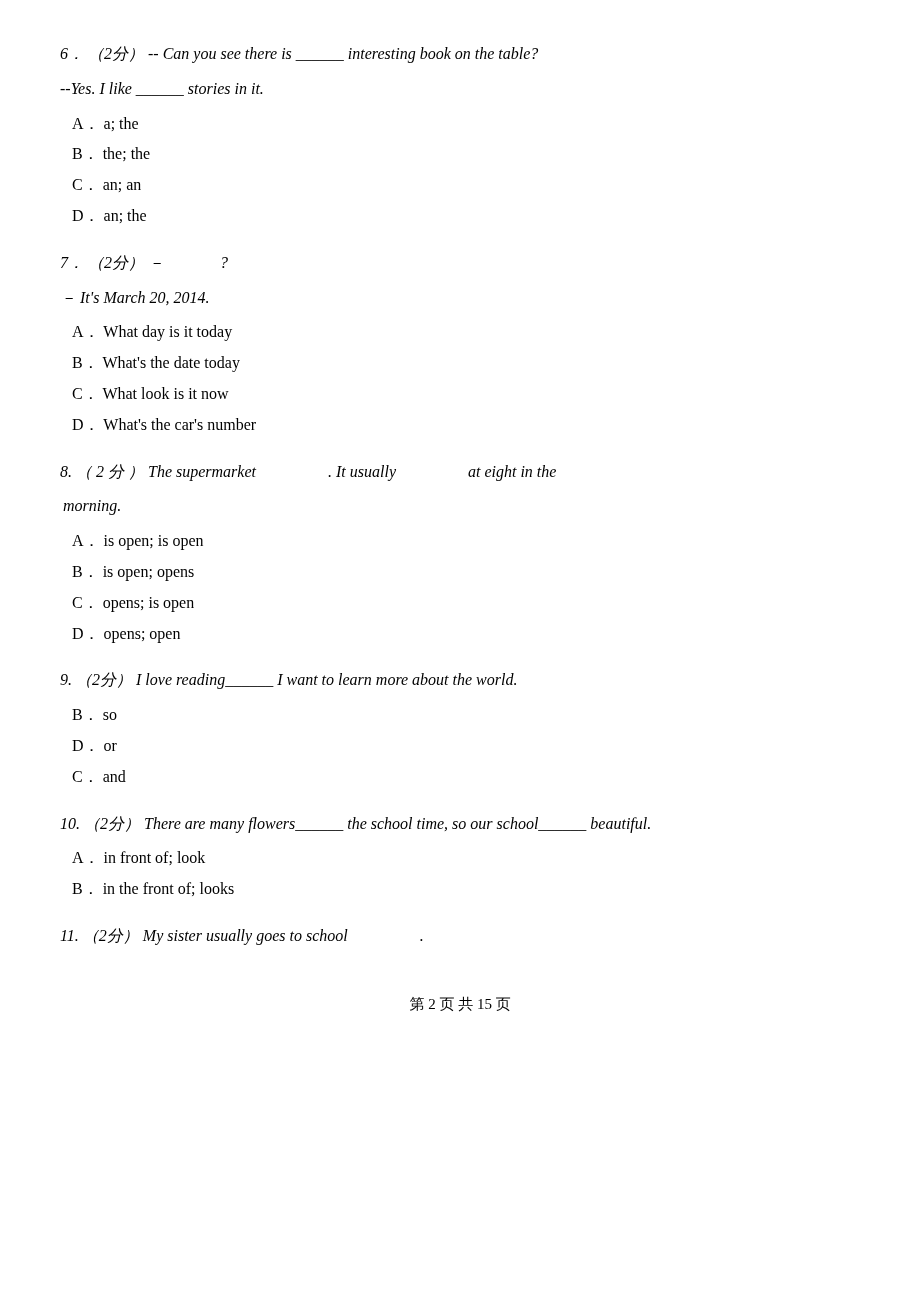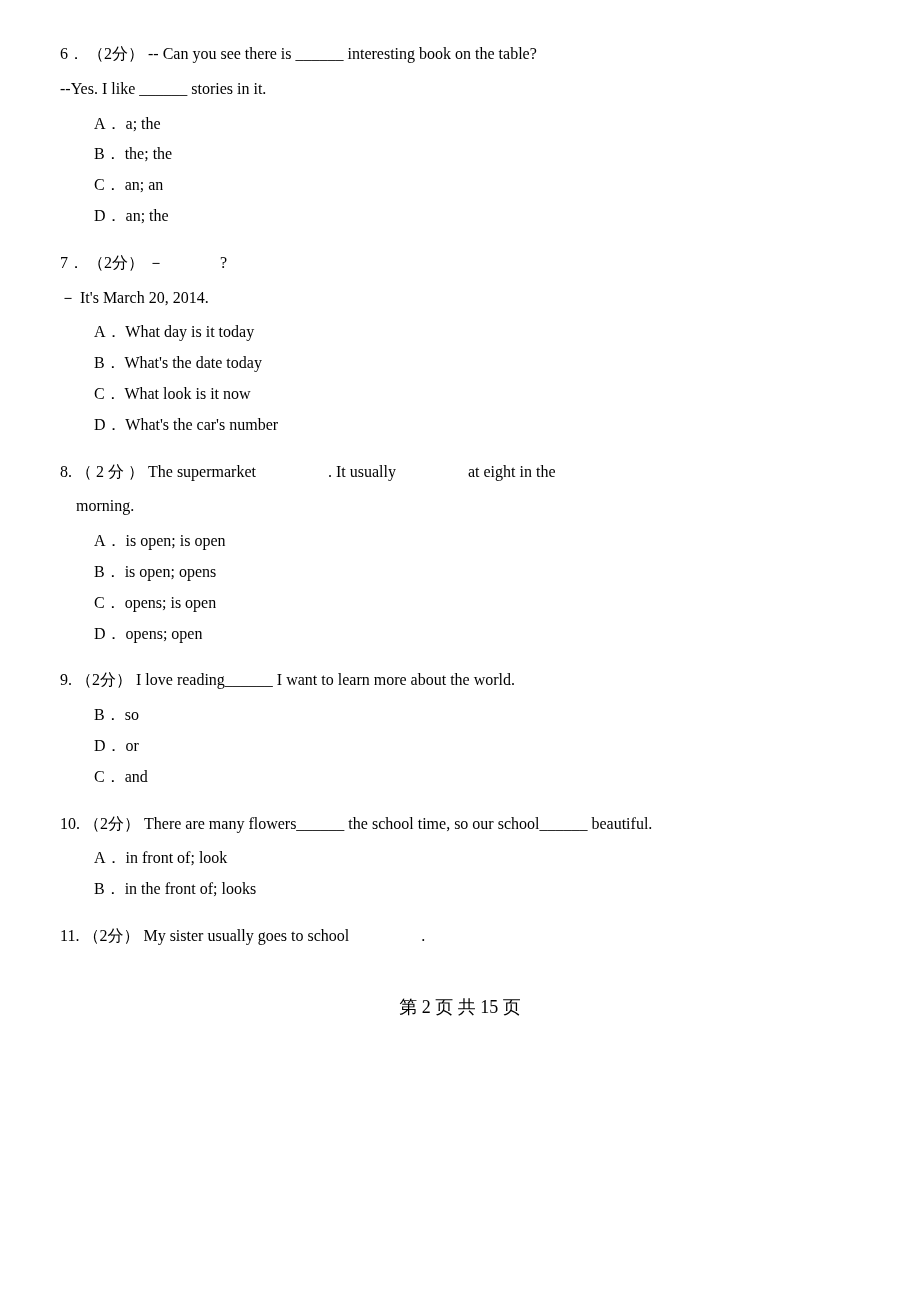--- a/index.html
+++ b/index.html
@@ -15,29 +15,30 @@
       width: 920px;
       min-height: 1302px;
       padding: 40px 60px;
       line-height: 1.8;
     }
     .question-block {
       margin-bottom: 18px;
     }
     .question-stem {
       margin-bottom: 6px;
+      font-style: italic;
     }
     .option {
-      margin-left: 34px;
+      margin-left: 12px;
       margin-bottom: 2px;
     }
     .page-footer {
       text-align: center;
       margin-top: 40px;
-      font-size: 18px;
+      font-size: 15px;
     }
     .question-8-stem {
       display: flex;
       flex-wrap: wrap;
       align-items: baseline;
     }
   </style>
 </head>
 <body>
 
@@ -96,21 +97,21 @@
 <div class="question-block">
   <div class="question-stem question-8-stem">
     <span>8.</span>&nbsp;
     <span>（ 2 分 ）</span>&nbsp;
     <span>The supermarket</span>
     <span>&nbsp;&nbsp;&nbsp;&nbsp;&nbsp;&nbsp;&nbsp;&nbsp;&nbsp;&nbsp;&nbsp;&nbsp;&nbsp;&nbsp;&nbsp;&nbsp;&nbsp;&nbsp;</span>
     <span>. It usually</span>
     <span>&nbsp;&nbsp;&nbsp;&nbsp;&nbsp;&nbsp;&nbsp;&nbsp;&nbsp;&nbsp;&nbsp;&nbsp;&nbsp;&nbsp;&nbsp;&nbsp;&nbsp;&nbsp;</span>
     <span>at eight in the</span>
   </div>
-  <div class="question-stem" style="margin-left:16px;">morning.</div>
+  <div class="question-stem" style="margin-left:3px;">morning.</div>
   <div class="option">
     <span>A</span>．
     <span>is open; is open</span>
   </div>
   <div class="option">
     <span>B</span>．
     <span>is open; opens</span>
   </div>
   <div class="option">
     <span>C</span>．

